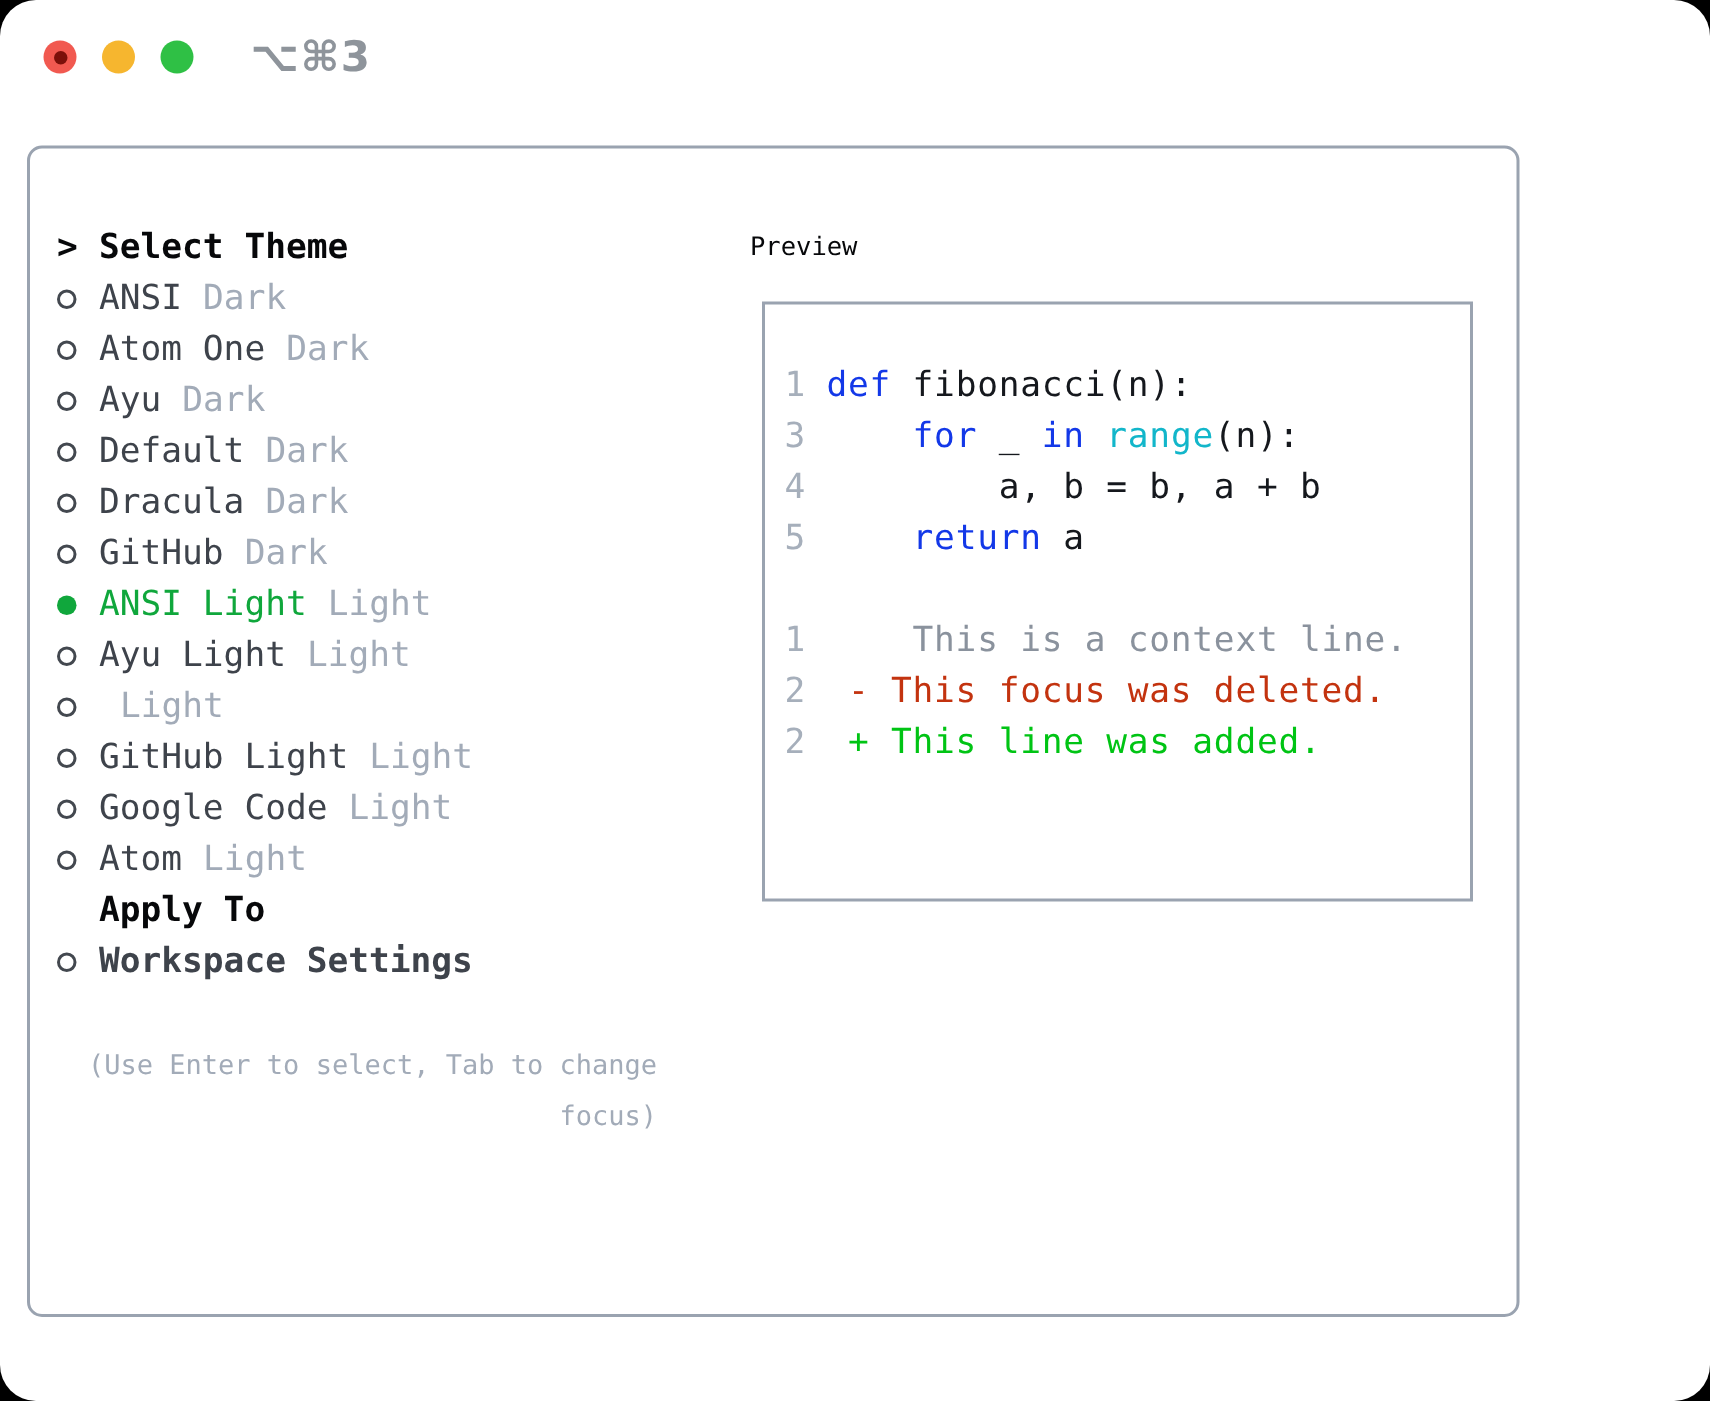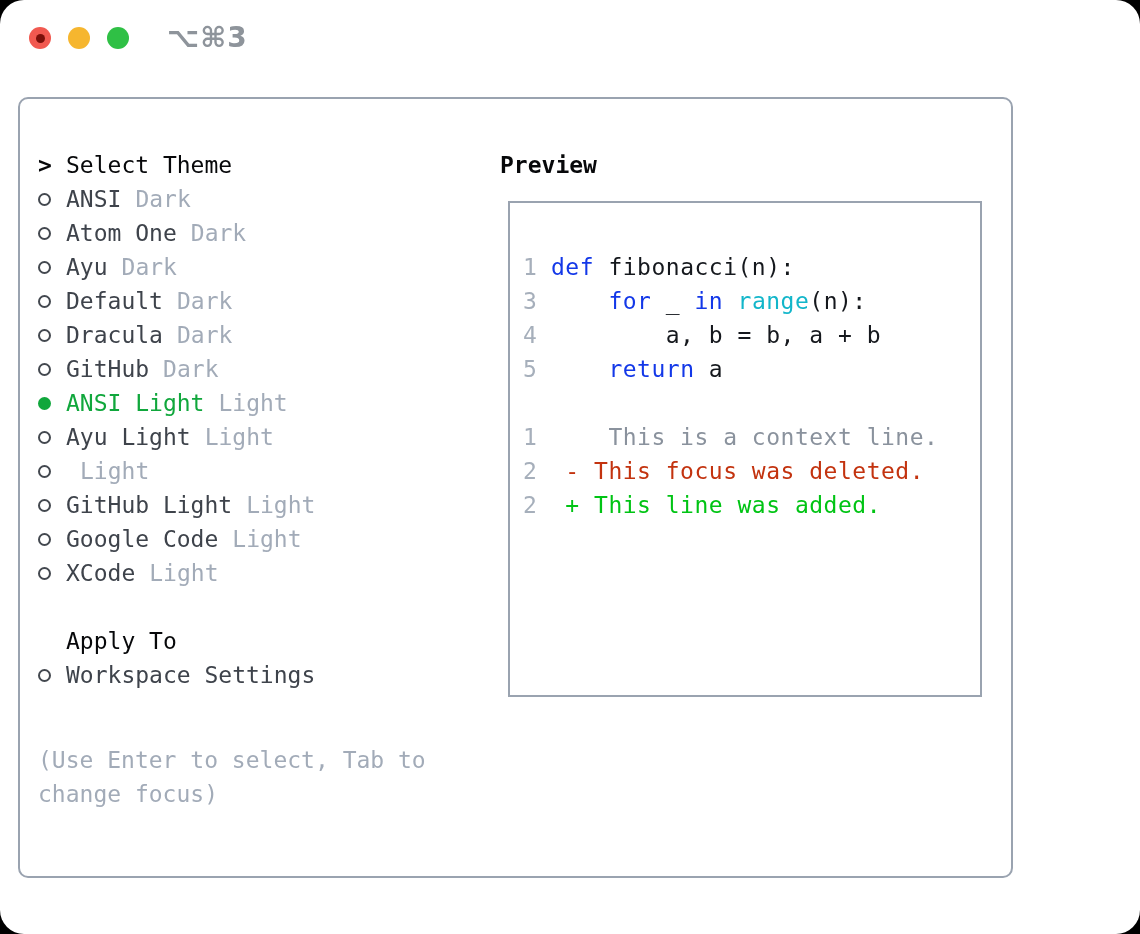--- a/index.html
+++ b/index.html
@@ -32,41 +32,41 @@
   .panel{
     position:absolute;left:18px;top:97px;width:995px;height:781px;
     box-sizing:border-box;border:2px solid var(--panel-border);border-radius:10px;
     background:#fff;
   }
   
   .left-col{position:absolute;left:18px;top:49px;font-size:23px;}
   .row{display:flex;align-items:center;height:34px;white-space:pre;}
   .gutter{width:28px;display:inline-flex;align-items:center;flex:none;}
   .prompt{font-weight:bold;color:var(--header-text);}
-  .hdr{font-weight:normal;color:var(--header-text);}
+  .hdr{font-weight:bold;color:var(--header-text);}
   .hdr2{color:var(--header-text);}
   .radio{
     width:13px;height:13px;box-sizing:border-box;border-radius:50%;
     border:2px solid #43484f;background:transparent;
   }
   .radio.on{border:none;background:var(--selection-green);}
   .iname{color:var(--item-text);}
   .row.selected .iname{color:var(--selection-green);}
   .badge{color:var(--muted-gray);margin-left:14px;}
-  .apply-block{margin-top:34px;}
-  .hint{margin-top:51px;width:400px;color:var(--muted-gray);line-height:34px;font-size:23px;}
+  .apply-block{font-weight:bold;}
+  .hint{margin-top:36px;width:400px;color:var(--muted-gray);line-height:34px;font-size:18px;text-align:right;}
   
   .preview-header{
     position:absolute;left:480px;top:49px;height:34px;line-height:34px;
-    font-size:23px;font-weight:bold;color:var(--header-text);
+    font-size:17px;font-weight:normal;color:var(--header-text);
   }
   .preview-box{
-    position:absolute;left:488px;top:102px;width:474px;height:496px;
+    position:absolute;left:488px;top:102px;width:474px;height:400px;
     box-sizing:border-box;border:2px solid var(--panel-border);background:#fff;
-    padding:47px 0 0 13px;overflow:hidden;
+    padding:37px 0 0 13px;overflow:hidden;
   }
   .pline{height:34px;line-height:34px;white-space:pre;font-size:23px;letter-spacing:0.5px;}
   .ln{display:inline-block;width:28px;color:var(--line-number-gray);}
   .s-plain{color:var(--code-text);}
   .s-kw{color:var(--keyword-blue);}
   .s-builtin{color:var(--builtin-cyan);}
   .s-num{color:var(--number-green);}
   .s-ctx{color:var(--context-gray);text-align:center;}
   .s-del{color:var(--deleted-red);}
   .s-add{color:var(--added-green);}
@@ -98,21 +98,21 @@
           <div class="row"><span class="gutter"><span class="radio"></span></span><span class="iname">Atom One</span><span class="badge">Dark</span></div>
           <div class="row"><span class="gutter"><span class="radio"></span></span><span class="iname">Ayu</span><span class="badge">Dark</span></div>
           <div class="row"><span class="gutter"><span class="radio"></span></span><span class="iname">Default</span><span class="badge">Dark</span></div>
           <div class="row"><span class="gutter"><span class="radio"></span></span><span class="iname">Dracula</span><span class="badge">Dark</span></div>
           <div class="row"><span class="gutter"><span class="radio"></span></span><span class="iname">GitHub</span><span class="badge">Dark</span></div>
           <div class="row selected"><span class="gutter"><span class="radio on"></span></span><span class="iname">ANSI Light</span><span class="badge">Light</span></div>
           <div class="row"><span class="gutter"><span class="radio"></span></span><span class="iname">Ayu Light</span><span class="badge">Light</span></div>
           <div class="row"><span class="gutter"><span class="radio"></span></span><span class="badge">Light</span></div>
           <div class="row"><span class="gutter"><span class="radio"></span></span><span class="iname">GitHub Light</span><span class="badge">Light</span></div>
           <div class="row"><span class="gutter"><span class="radio"></span></span><span class="iname">Google Code</span><span class="badge">Light</span></div>
-          <div class="row"><span class="gutter"><span class="radio"></span></span><span class="iname">XCode</span><span class="badge">Light</span></div>
+          <div class="row"><span class="gutter"><span class="radio"></span></span><span class="iname">Atom</span><span class="badge">Light</span></div>
         </div>
 
       <div class="apply-block">
         <div class="row">
           <span class="gutter"></span>
           <span class="hdr2">Apply To</span>
         </div>
         <div id="apply-items">
             <div class="row"><span class="gutter"><span class="radio"></span></span><span class="iname">Workspace Settings</span></div>
           </div>

